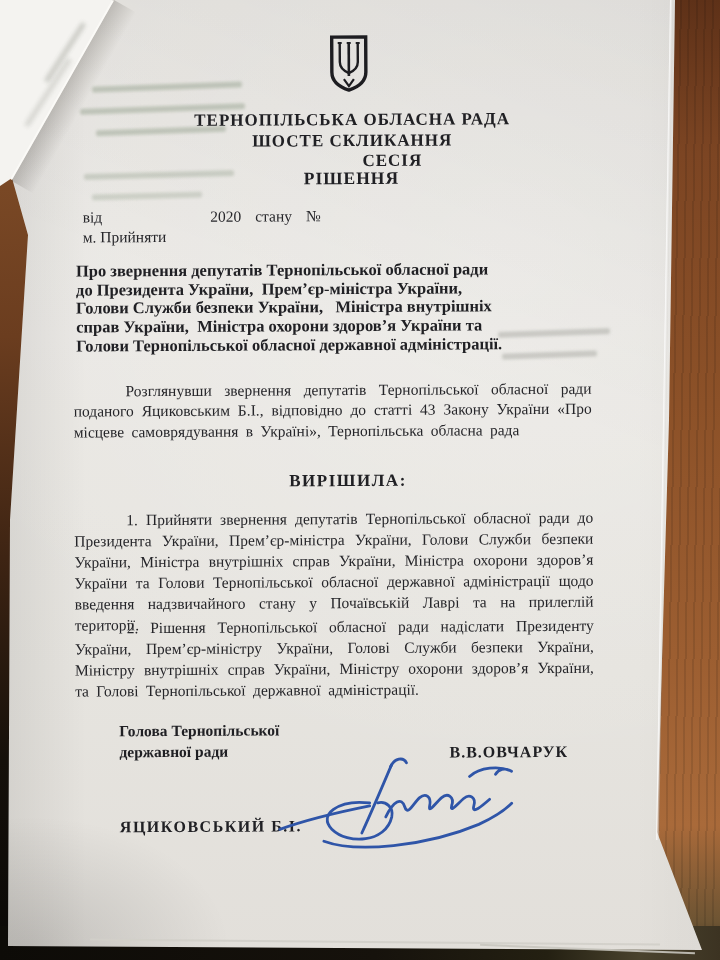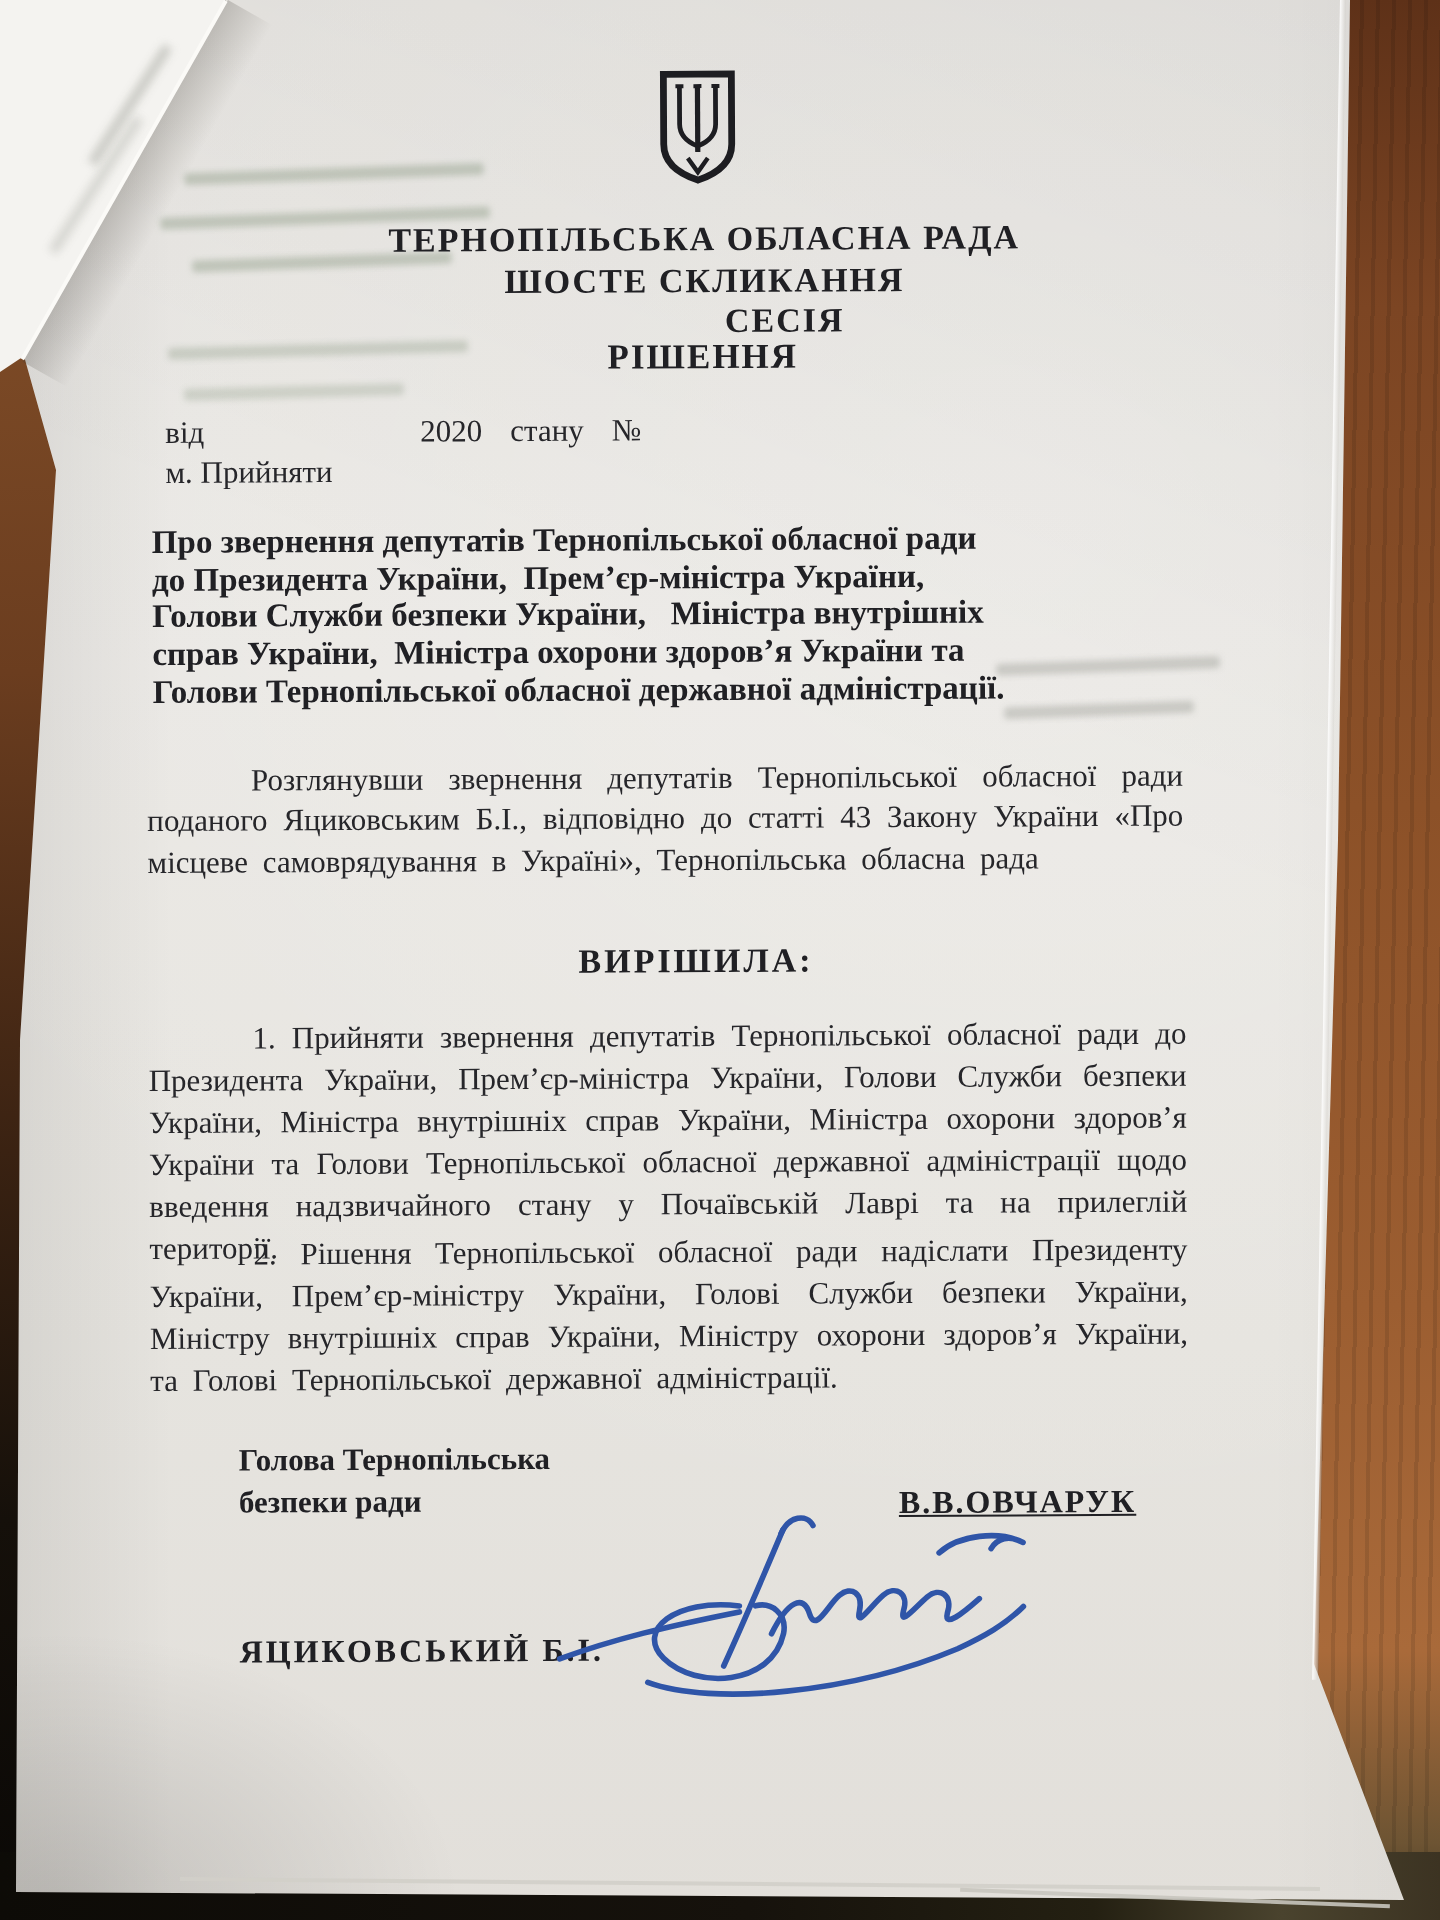--- a/index.html
+++ b/index.html
@@ -83,21 +83,21 @@
   .para{
     text-align:justify;font-size:15.5px;text-indent:52px;
     word-spacing:3.5px;
   }
   #preamble{left:74px;top:380px;width:518px;line-height:20.3px;}
   #resolved{left:88px;top:471px;width:520px;font-size:17px;letter-spacing:1.5px;}
   #item1{left:74px;top:508px;width:519px;line-height:21px;}
   #item2{left:74px;top:616px;width:519px;line-height:21px;}
   #role1{left:118px;top:721px;font-size:15.5px;}
   #role2{left:118px;top:742px;font-size:15.5px;}
-  #chairman{left:448px;top:744px;font-size:16px;letter-spacing:1px;text-decoration:underline;}
+  #chairman{left:448px;top:744px;font-size:16px;letter-spacing:1px;}
   #submitter{left:118px;top:817px;font-size:16px;letter-spacing:1.5px;}
   #sig{left:272px;top:753px;width:250px;height:110px;}
   #sig path{fill:none;stroke:#2f55a8;stroke-width:2.8;stroke-linecap:round;}
   #emblem path{fill:none;stroke:#1d1d21;}
 </style>
 </head>
 <body>
 
 <div class="abs" id="wood-right"></div>
 <div class="abs" id="wood-left"></div>
@@ -150,22 +150,22 @@
     <div>Голови Тернопільської обласної державної адміністрації.</div>
   </div>
 
   <div class="abs para" id="preamble">Розглянувши звернення депутатів Тернопільської обласної ради поданого Яциковським Б.І., відповідно до статті 43 Закону України «Про місцеве самоврядування в Україні», Тернопільська обласна рада</div>
 
   <div class="abs ctr b" id="resolved">ВИРІШИЛА:</div>
 
   <div class="abs para" id="item1">1. Прийняти звернення депутатів Тернопільської обласної ради до Президента України, Прем’єр-міністра України, Голови Служби безпеки України, Міністра внутрішніх справ України, Міністра охорони здоров’я України та Голови Тернопільської обласної державної адміністрації щодо введення надзвичайного стану у Почаївській Лаврі та на прилеглій території.</div>
   <div class="abs para" id="item2">2. Рішення Тернопільської обласної ради надіслати Президенту України, Прем’єр-міністру України, Голові Служби безпеки України, Міністру внутрішніх справ України, Міністру охорони здоров’я України, та Голові Тернопільської державної адміністрації.</div>
 
-  <div class="abs b" id="role1">Голова Тернопільська</div>
-  <div class="abs b" id="role2">безпеки ради</div>
+  <div class="abs b" id="role1">Голова Тернопільської</div>
+  <div class="abs b" id="role2">державної ради</div>
   <div class="abs b" id="chairman">В.В.ОВЧАРУК</div>
   <div class="abs b" id="submitter">ЯЦИКОВСЬКИЙ Б.І.</div>
 
   <svg class="abs" id="sig" viewBox="0 0 250 110">
     <path d="M6,76 C34,66 60,60 96,53"></path>
     <path d="M118,12 C112,26 100,54 88,80"></path>
     <path d="M117,14 C121,5 130,4 133,10"></path>
     <path d="M96,50 C64,46 44,62 58,76 C74,92 112,90 118,64 C120,54 112,48 104,50"></path>
     <path d="M112,64 C120,48 128,44 131,54 C134,64 140,50 146,45 C152,40 158,44 156,53 C154,62 162,50 168,45 C174,40 181,44 178,53 C176,61 184,51 190,46 C196,41 203,45 200,54 C198,62 208,54 216,47"></path>
     <path d="M50,88 C82,100 152,94 205,72 C218,66 229,60 238,51"></path>

